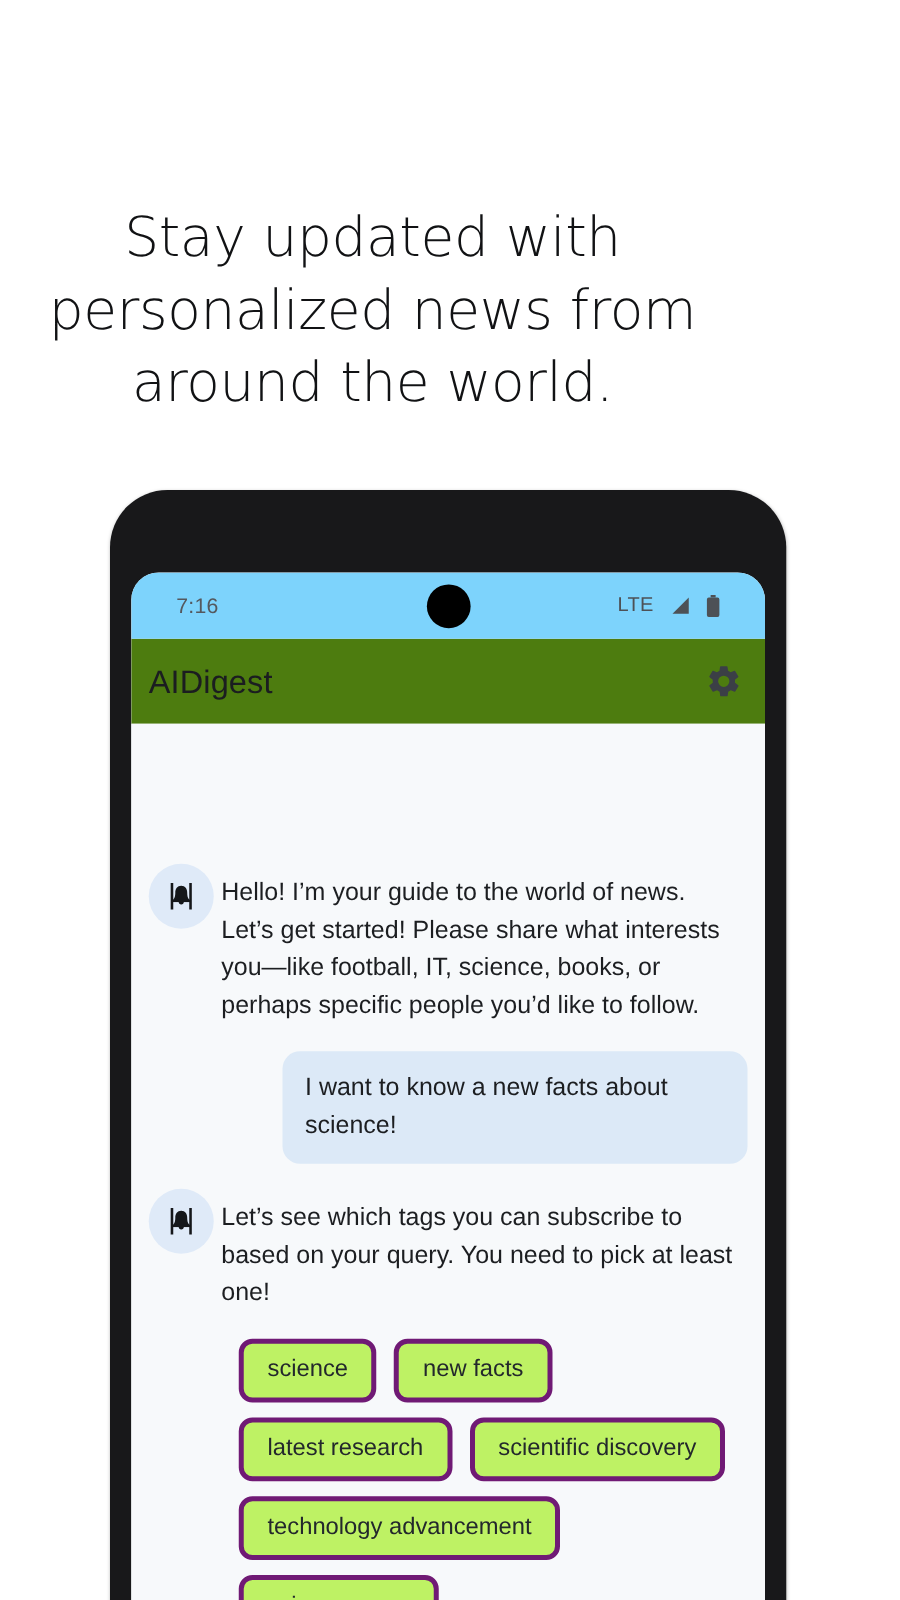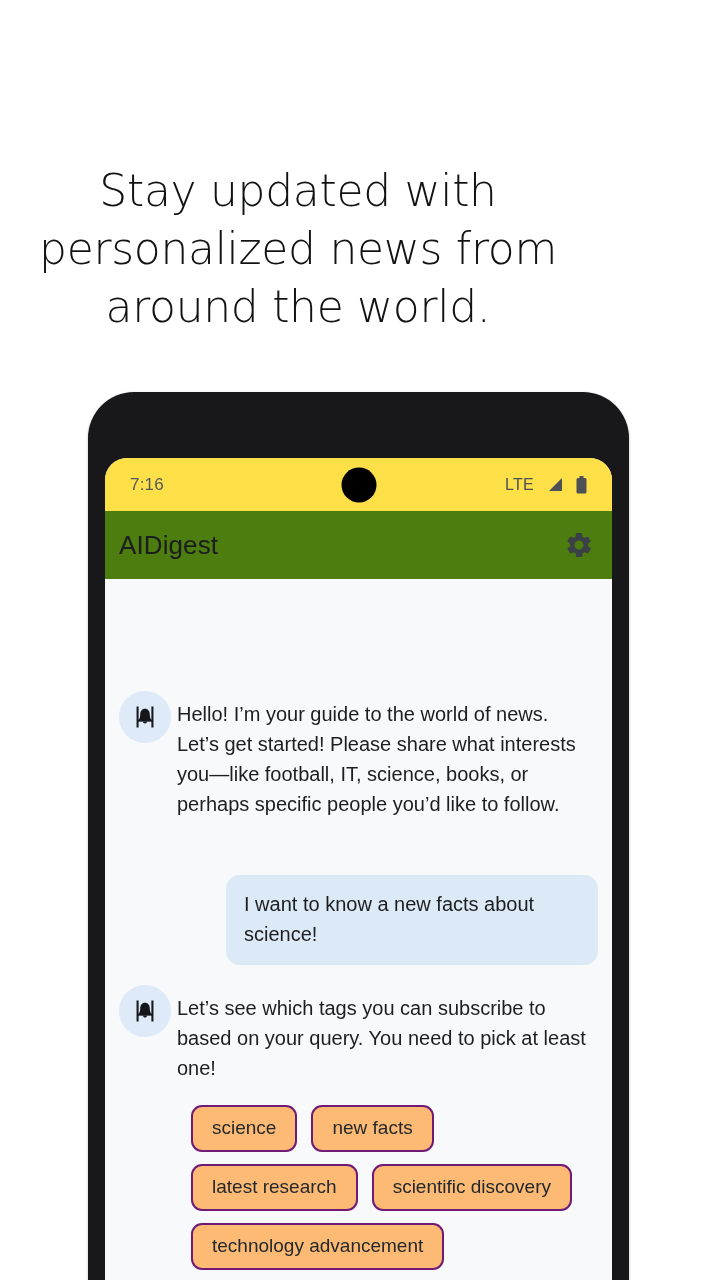--- a/index.html
+++ b/index.html
@@ -46,24 +46,24 @@
     width:507px; height:834px;
     background:#f7f9fb;
     border-radius:22px 22px 0 0;
     overflow:hidden;
   }
 
   
   .status-bar {
     position:relative;
     height:53px;
-    background:#fde047;
-    display:flex;
-    align-items:center;
-    padding:0 25px;
+    background:#7dd3fc;
+    display:flex;
+    align-items:center;
+    padding:0 36px;
   }
   .status-time {
     font-size:17px;
     color:#54585e;
     letter-spacing:0.2px;
   }
   .punch-hole {
     position:absolute;
     left:50%; top:50%;
     transform:translate(-50%,-50%);
@@ -156,35 +156,34 @@
     margin-top:22px;
   }
   .user-bubble {
     background:#dce9f7;
     border-radius:14px;
     padding:14px 18px 16px 18px;
     font-size:20px;
     line-height:30px;
     color:#1c1e21;
     max-width:372px;
-    margin-top:34px;
   }
 
   
   .chips {
     display:flex;
     flex-wrap:wrap;
     gap:12px 14px;
     padding:0 14px 0 86px;
     margin-top:22px;
     max-width:507px;
   }
   .chip {
-    background:#fdba74;
-    border:2px solid #701a75;
+    background:#bef264;
+    border:4px solid #701a75;
     border-radius:11px;
     padding:10px 19px 11px 19px;
     font-size:19px;
     line-height:22px;
     color:#23282c;
     white-space:nowrap;
     cursor:pointer;
   }
 </style>
 </head>

